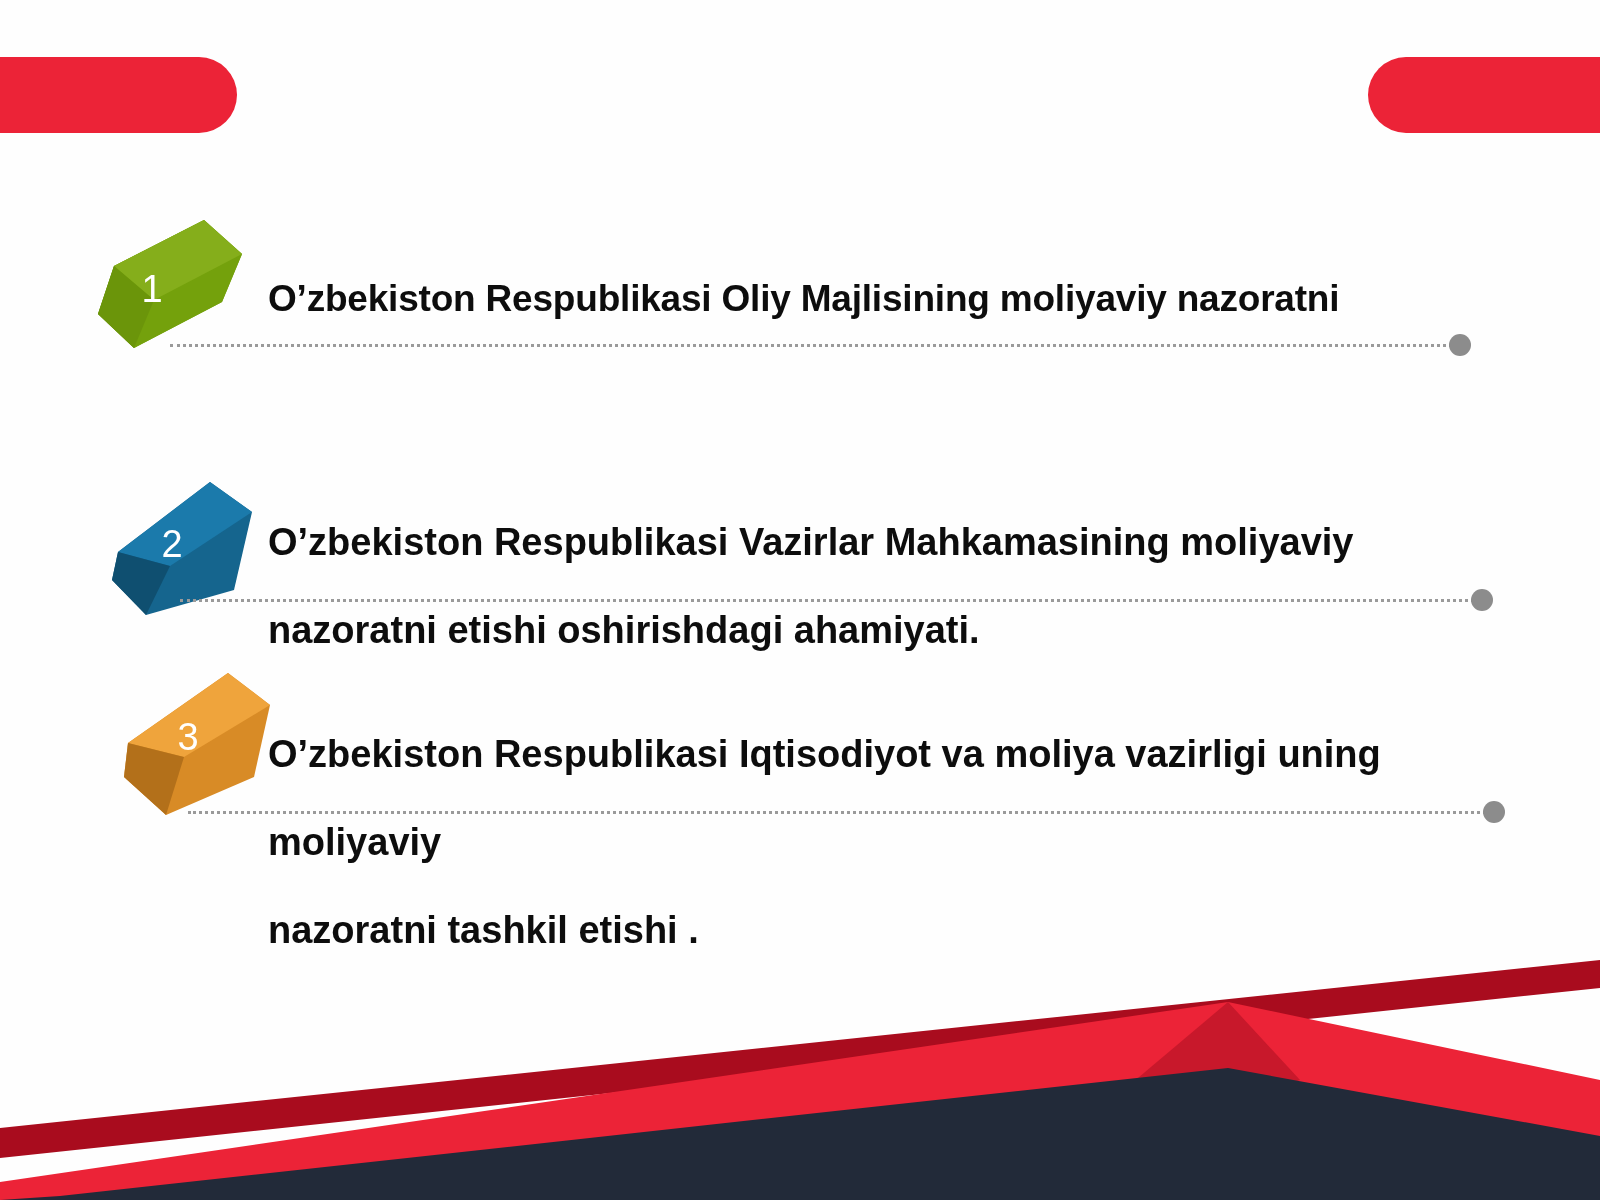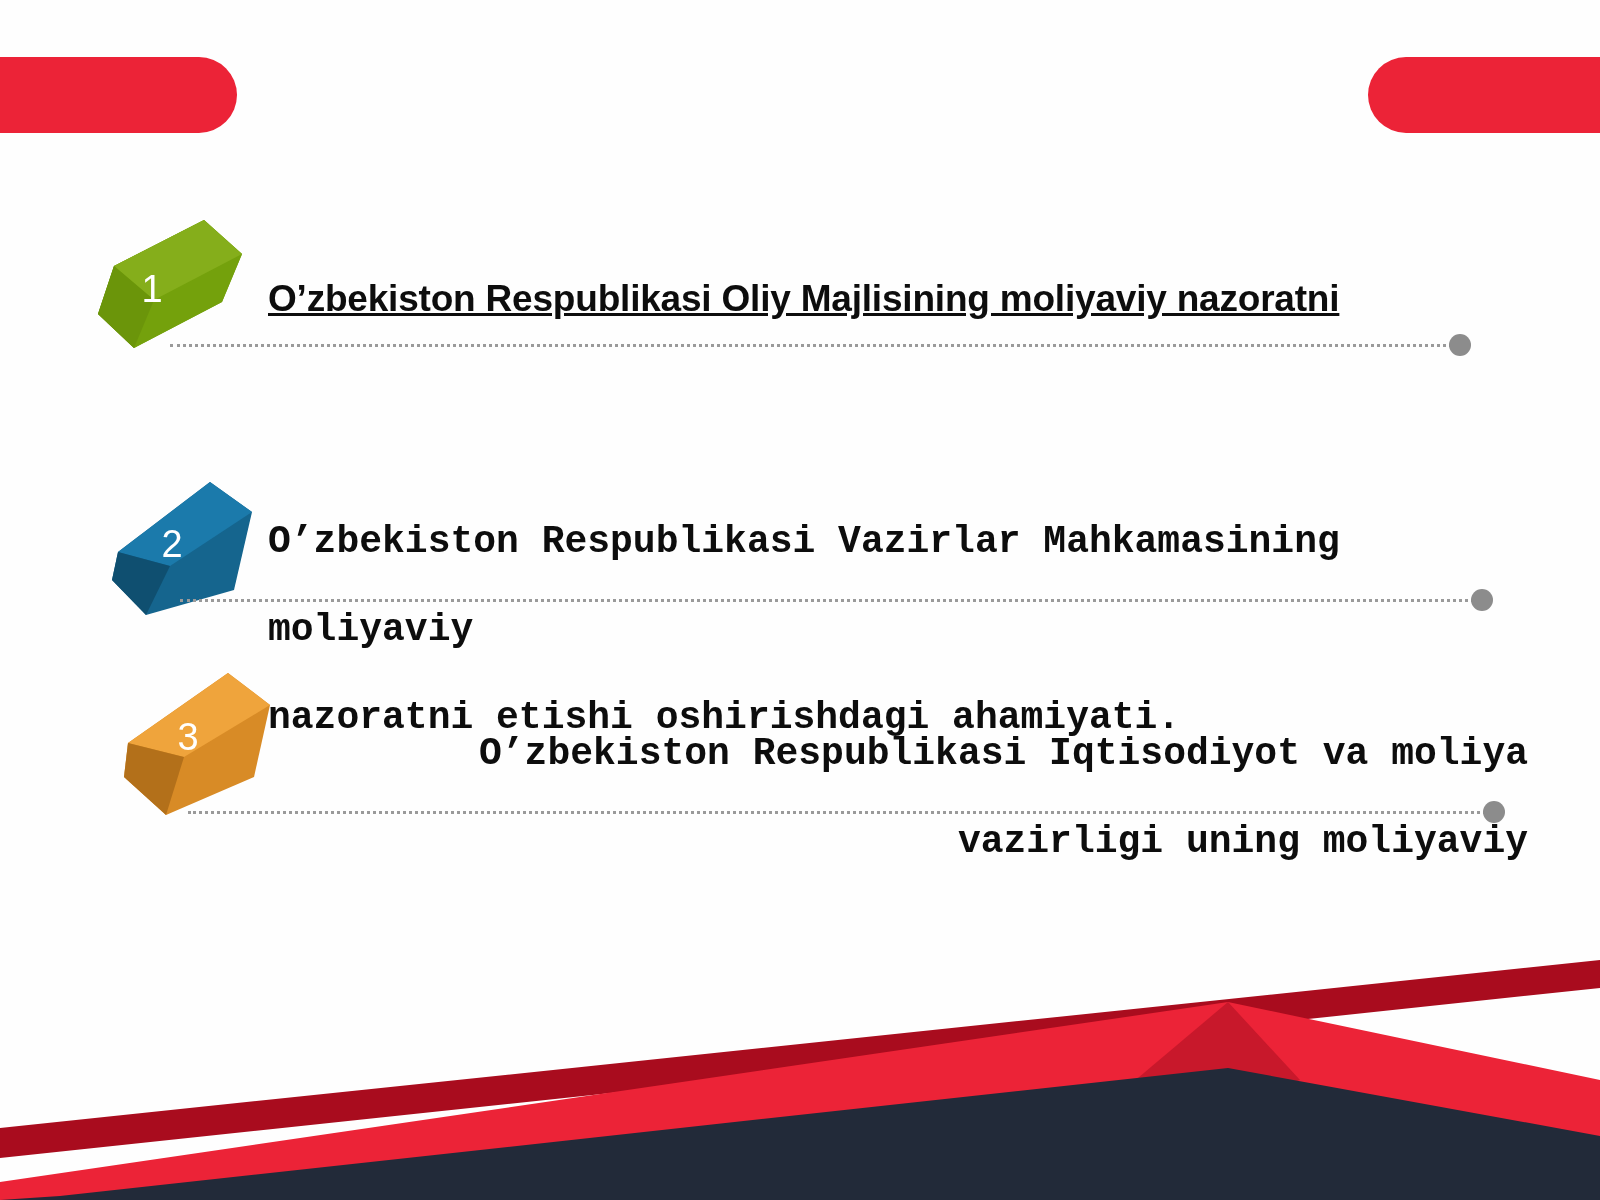--- a/index.html
+++ b/index.html
@@ -90,24 +90,23 @@
   .item-text {
     position: absolute;
     color: #0d0d0d;
     font-weight: bold;
   }
   .sans-item {
     font-family: "Liberation Sans", sans-serif;
     font-size: 37px;
     line-height: 52px;
     letter-spacing: -0.2px;
-    text-decoration: underline;
   }
   .serif-item {
-    font-family: Liberation Mono, monospace;
+    font-family: Liberation Sans, sans-serif;
     font-size: 38px;
     line-height: 88px;
   }
 </style>
 </head>
 <body>
 
 <div id="slide">
 
   <div class="pill" id="pill-left"></div>
@@ -168,22 +167,23 @@
         <polygon points="10,78 110,8 152,40 136,112 48,150 6,112" fill="#d88b26"></polygon>
         <polygon points="10,78 110,8 152,40 66,92" fill="#efa43c"></polygon>
         <polygon points="6,112 10,78 66,92 48,150" fill="#b3701a"></polygon>
       </svg>
       <div class="cube-num" style="position:absolute; left:50px; top:53px;">3</div>
     </div>
 
     <div class="dotline" style="left:188px; top:811px; width:1316px;"></div>
     <div class="enddot" style="left:1483px; top:801px;"></div>
 
-    <div class="item-text serif-item" style="left:268px; top:710px; width:1260px;text-align:right;">
+    <div class="item-text serif-item" style="left:268px; top:710px; width:1260px;">
       <div>O’zbekiston Respublikasi Iqtisodiyot va moliya vazirligi uning moliyaviy</div>
+      <div>nazoratni tashkil etishi .</div>
     </div>
   </div>
 
   <svg id="bottom-art" viewBox="0 0 1600 240" preserveAspectRatio="none">
 
     <polygon points="0,168 1600,0 1600,28 0,198" fill="#a90c1e"></polygon>
 
     <polygon points="0,222 1228,42 1600,120 1600,240 0,240" fill="#ec2337"></polygon>
 
     <polygon points="1228,42 1300,120 1180,160 1100,150" fill="#c8182b"></polygon>

